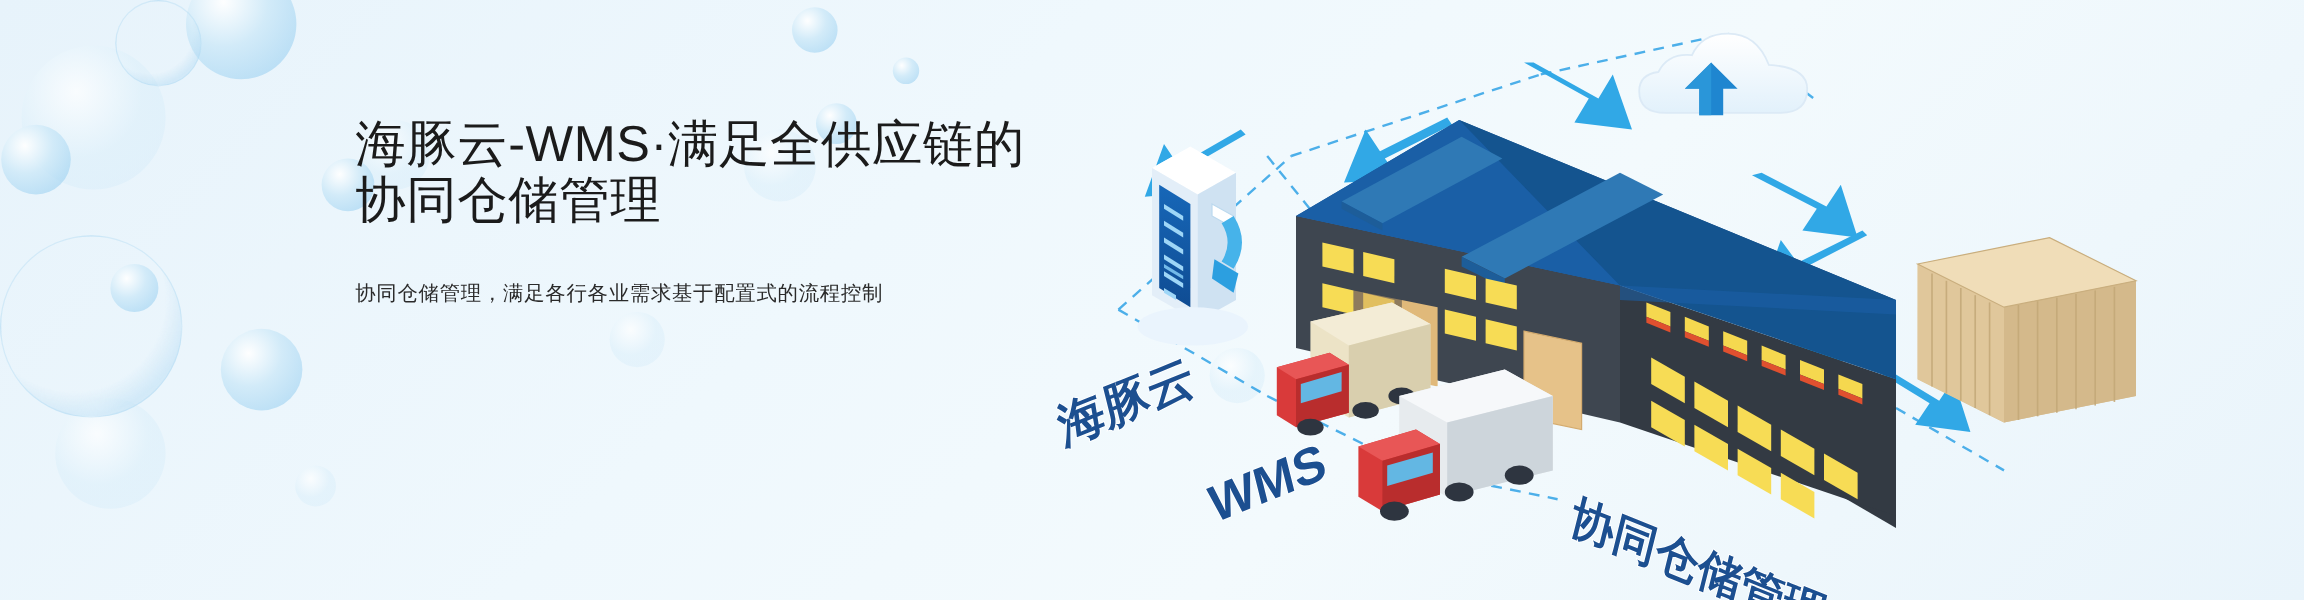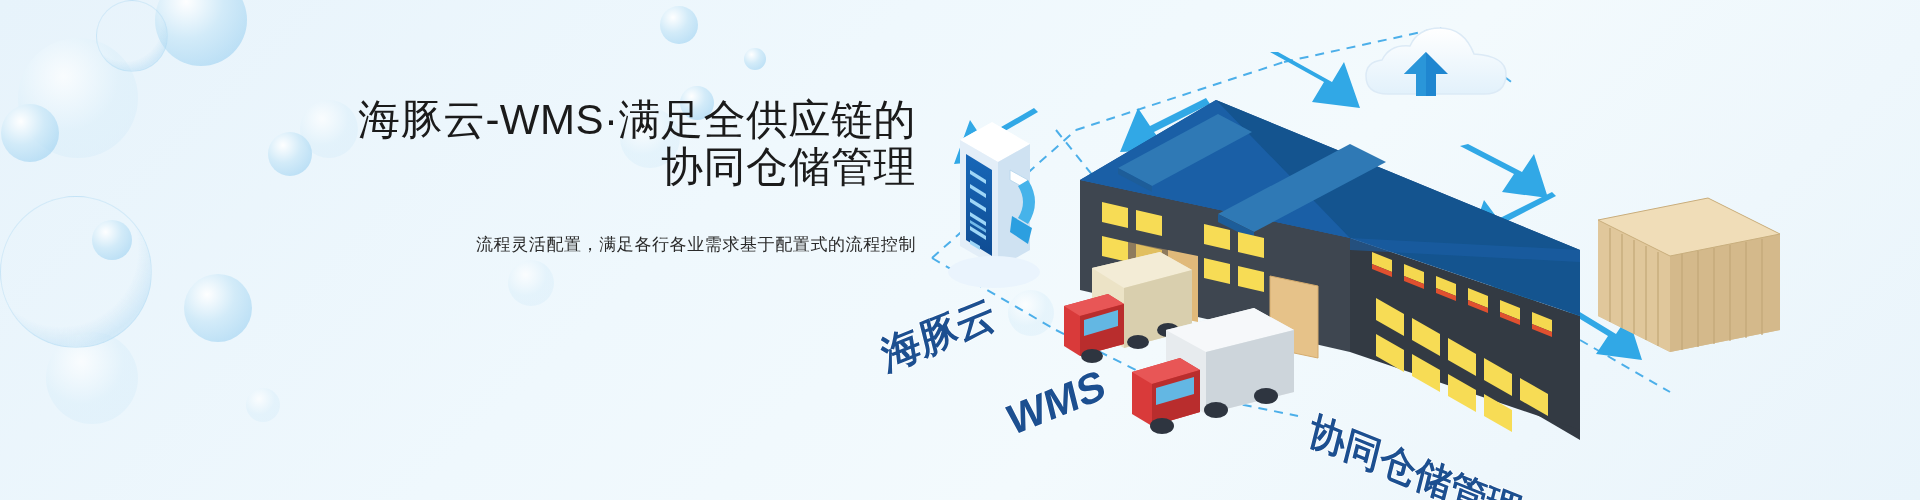--- a/index.html
+++ b/index.html
@@ -30,21 +30,21 @@
     border:1px solid rgba(176,217,243,.40);
   }
   .bub.faint{
     background:radial-gradient(circle at 38% 32%,
       rgba(255,255,255,.72) 0%,
       rgba(219,239,250,.52) 50%,
       rgba(186,222,245,.20) 100%);
   }
 
   
-  #textblock{position:absolute;left:296px;top:96px;width:620px;text-align:right;}
+  #textblock{position:absolute;left:296px;top:96px;width:620px;}
   .hl{
     font-size:42px;line-height:47px;color:#1b1b1b;
     font-weight:400;letter-spacing:.5px;white-space:nowrap;
   }
   #subtitle{
     margin-top:42px;font-size:17px;line-height:26px;color:#2a2a2a;
     letter-spacing:.6px;white-space:nowrap;
   }
 
   
@@ -72,21 +72,21 @@
       <div class="bub ring" style="left: 96px; top: 0px; width: 70px; height: 70px;"></div>
       <div class="bub faint" style="left: 508px; top: 260px; width: 46px; height: 46px;"></div>
       <div class="bub faint" style="left: 1008px; top: 290px; width: 46px; height: 46px;"></div>
       <div class="bub faint" style="left: 246px; top: 388px; width: 34px; height: 34px;"></div>
       <div class="bub solid" style="left: 1px; top: 104px; width: 58px; height: 58px;"></div>
     </div>
 
   <div id="textblock">
     <div class="hl">海豚云-WMS·满足全供应链的</div>
     <div class="hl">协同仓储管理</div>
-    <div id="subtitle">流程灵活配置，满足各行各业需求基于配置式的流程控制</div>
+    <div id="subtitle">协同仓储管理，满足各行各业需求基于配置式的流程控制</div>
   </div>
 
   <div id="illus">
     <svg width="1040" height="500" viewBox="0 0 1040 500" xmlns="http://www.w3.org/2000/svg">
       <defs>
         <linearGradient id="gRack" x1="0" y1="0" x2="0" y2="1">
           <stop offset="0" stop-color="#1767b8"></stop>
             <stop offset="1" stop-color="#0f4c93"></stop>
         </linearGradient>
         <linearGradient id="gRoof" x1="0" y1="0" x2="1" y2="1">

